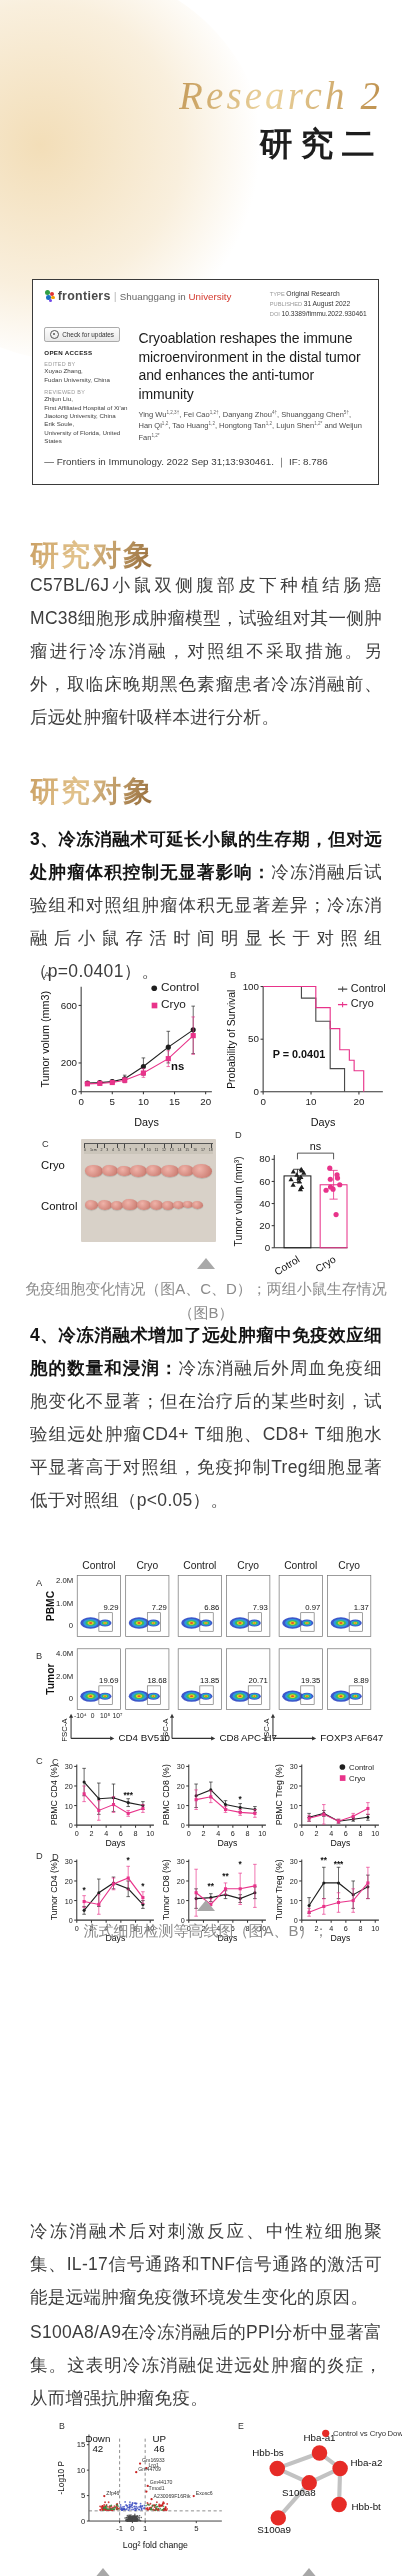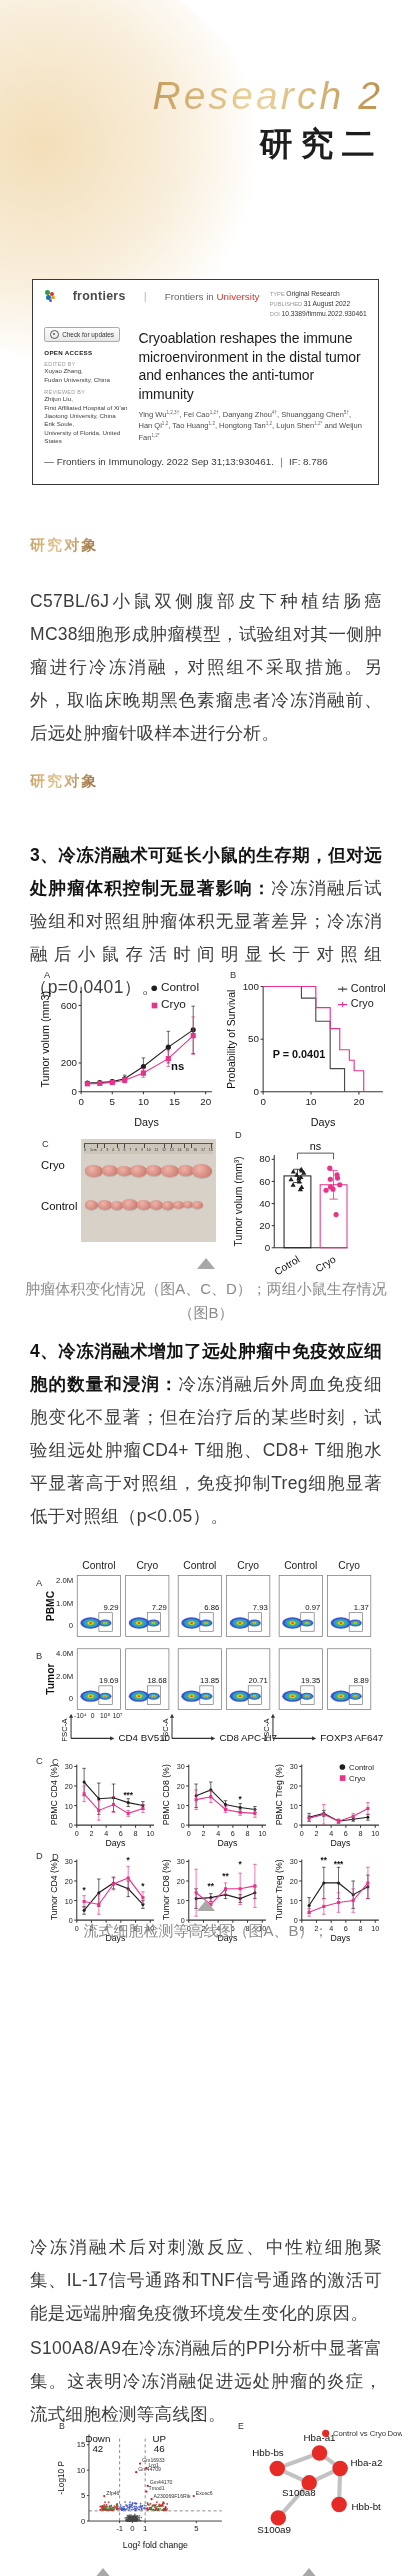--- a/index.html
+++ b/index.html
@@ -1,28 +1,28 @@
 <!DOCTYPE html>
 <html style="font-size:8.2px"><head>
 <meta charset="utf-8">
 <style>
   html,body{margin:0;padding:0;background:#fff;}
   body{width:412px;font-family:"Liberation Sans","DejaVu Sans",sans-serif;color:#333;}
   .page{position:relative;width:412px;height:4057px;overflow:hidden;background:#fff;}
   .blob{position:absolute;left:-124px;top:-31px;width:392px;height:392px;border-radius:50%;
         background:radial-gradient(circle at 42% 45%, rgba(242,220,180,.95) 0%, rgba(244,226,193,.55) 45%, rgba(255,255,255,0) 70%);}
   .hdr{position:absolute;top:76px;right:29px;text-align:right;}
-  .script-title{font-family:Liberation Sans, sans-serif;font-style:italic;font-size:39px;line-height:1;
+  .script-title{font-family:Liberation Serif, serif;font-style:italic;font-size:39px;line-height:1;
         letter-spacing:3.1px;background:linear-gradient(100deg,#c59b5a,#ecd49e 45%,#bd8f4c);
         -webkit-background-clip:text;background-clip:text;color:transparent;}
   .cn-title{font-family:"DejaVu Serif","Liberation Serif",serif;font-size:33px;color:#1d1d1d;letter-spacing:8.2px;margin-top:7.2px;font-weight:600;}
   
   .paper{position:absolute;left:32px;top:279px;width:347px;height:206px;background:#fff;border:1px solid #3a3a3a;box-sizing:border-box;padding:9.3px 11.3px;}
   .paper-top{display:flex;justify-content:space-between;align-items:flex-start;}
-  .brand{display:flex;align-items:center;gap:15px;}
+  .brand{display:flex;align-items:center;gap:0;}
   .brand-dots{position:relative;width:13.4px;height:13.4px;flex:none;}
   .brand-dots i{position:absolute;border-radius:50%;}
   .brand-name{font-size:12.4px;font-weight:bold;color:#4a4a4a;letter-spacing:0.3px;}
   .brand-sep{color:#bbb;font-size:11.3px;margin:0 3.1px;}
   .journal{font-size:9.8px;color:#666;}
   .journal b{color:#d43a2f;font-weight:normal;}
   .meta{text-align:left;font-size:5.7px;color:#999;line-height:1.5;}
   .meta .v{color:#333;font-size:6.7px;}
   .paper-cols{display:flex;margin-top:7.2px;align-items:center;}
   .pc-left{width:89px;flex:none;font-size:6.2px;color:#444;}
@@ -34,22 +34,22 @@
   .lbl{color:#9a9a9a;font-size:5.4px;letter-spacing:0.3px;margin-top:5.2px;}
   .who{font-size:6.2px;color:#3c3c3c;line-height:1.35;}
   .pc-right{flex:1;padding-left:5.2px;}
   .ptitle{font-size:14px;line-height:1.32;color:#1b1b1b;font-weight:500;letter-spacing:-0.1px;}
   .pauthors{margin-top:6.2px;font-size:7.5px;color:#4a4a4a;line-height:1.5;}
   .pauthors sup{font-size:4.6px;color:#666;}
   .pcite{margin-top:10.3px;font-size:9.8px;color:#3b3b3b;}
   
   .gold{font-family:"DejaVu Serif","Liberation Serif",serif;font-weight:bold;
         background:linear-gradient(115deg,#c99e62,#e3c48e 40%,#8f6534);-webkit-background-clip:text;background-clip:text;color:transparent;}
-  .h-sec{position:absolute;left:30px;font-size:15px;letter-spacing:2.1px;}
-  .para{position:absolute;left:30px;right:30px;font-size:17.5px;line-height:33px;color:#3d3d3d;text-align:justify;letter-spacing:0.3px;margin-top:16px;}
+  .h-sec{position:absolute;left:30px;font-size:29px;letter-spacing:2.1px;}
+  .para{position:absolute;left:30px;right:30px;font-size:17.5px;line-height:33px;color:#3d3d3d;text-align:justify;letter-spacing:0.3px;}
   .para b{color:#141414;}
   .cap{position:absolute;left:20.6px;right:20.6px;text-align:center;color:#8b8b8b;font-size:15px;line-height:1.6;}
   .tri{width:0;height:0;border-left:9.3px solid transparent;border-right:9.3px solid transparent;border-bottom:11.3px solid #a8a8a8;margin:0 auto 8.2px;}
   .figwrap{position:absolute;left:0;width:412px;}
   .flowhost,.chart{position:relative;}
   svg text{font-family:"Liberation Sans","DejaVu Sans",sans-serif;}
 </style>
 </head>
 <body>
 
@@ -68,21 +68,21 @@
         <span class="brand-dots">
           <i style="left:1px;top:0.5px;width:5.2px;height:5.2px;background:#2f9e44;"></i>
           <i style="left:5.7px;top:2.1px;width:4.1px;height:4.1px;background:#e03131;"></i>
           <i style="left:2.1px;top:5.7px;width:4.6px;height:4.6px;background:#1971c2;"></i>
           <i style="left:6.7px;top:6.2px;width:3.6px;height:3.6px;background:#f59f00;"></i>
           <i style="left:4.6px;top:9.3px;width:3.1px;height:3.1px;background:#7048e8;"></i>
         </span>
         <span class="brand-name">frontiers</span>
         <span class="brand-sep">|</span>
         <span class="journal">
-          <span>Frontiers in</span>
+          <span>Shuanggang in</span>
           <b>University</b>
         </span>
       </div>
       <div class="meta">
         <div><span>TYPE</span>
              <span class="v">Original Research</span></div>
         <div><span>PUBLISHED</span>
              <span class="v">31 August 2022</span></div>
         <div><span>DOI</span>
              <span class="v">10.3389/fimmu.2022.930461</span></div>
@@ -331,21 +331,21 @@
           <line x1="123" y1="58.571428571428584" x2="123" y2="46.571428571428584" stroke="#333" stroke-width="1.6"></line>
           <line x1="193" y1="58.571428571428584" x2="193" y2="46.571428571428584" stroke="#333" stroke-width="1.6"></line>
           <line x1="123" y1="46.571428571428584" x2="193" y2="46.571428571428584" stroke="#333" stroke-width="1.6"></line>
           <text x="158" y="40.571428571428584" font-size="21" text-anchor="middle" fill="#111">ns</text>
           <text x="129" y="256" font-size="20" text-anchor="end" fill="#111" transform="rotate(-32 129 256)">Cotrol</text>
           <text x="199" y="256" font-size="20" text-anchor="end" fill="#111" transform="rotate(-32 199 256)">Cryo</text>
         </svg></div>
   </div>
   <div class="cap" style="top:1258px;">
     <div class="tri"></div>
-    <div>肿瘤体积变化情况（图A、C、D）；两组小鼠生存情况（图B）</div>
+    <div>免疫细胞变化情况（图A、C、D）；两组小鼠生存情况（图B）</div>
   </div>
 
   <div class="para" style="top:1319px;">
     <b>4、冷冻消融术增加了远处肿瘤中免疫效应细胞的数量和浸润：</b><span>冷冻消融后外周血免疫细胞变化不显著；但在治疗后的某些时刻，试验组远处肿瘤CD4+ T细胞、CD8+ T细胞水平显著高于对照组，免疫抑制Treg细胞显著低于对照组（p&lt;0.05）。</span>
   </div>
 
   <div class="figwrap flowhost" style="top:1558px;height:335px;"><svg width="412" height="335" viewBox="0 0 800 650">
         <text x="192" y="22" font-size="20" text-anchor="middle" fill="#222">Control</text>
         <text x="286" y="22" font-size="20" text-anchor="middle" fill="#222">Cryo</text>
         <text x="388" y="22" font-size="20" text-anchor="middle" fill="#222">Control</text>
@@ -960,21 +960,21 @@
           <rect x="179.57142857142858" y="58.677419354838705" width="6" height="6" fill="#e8338a"></rect>
           <text x="96.85714285714286" y="23.61290322580645" font-size="16" text-anchor="middle" fill="#111" font-weight="bold">**</text>
           <text x="125.42857142857143" y="31.225806451612897" font-size="16" text-anchor="middle" fill="#111" font-weight="bold">***</text>
         </svg></div></div>
   <div class="cap" style="top:1900px;">
     <div class="tri"></div>
     <div>流式细胞检测等高线图（图A、B）；</div>
   </div>
 
   <div class="para" style="top:2215px;">冷冻消融术后对刺激反应、中性粒细胞聚集、IL-17信号通路和TNF信号通路的激活可能是远端肿瘤免疫微环境发生变化的原因。</div>
-  <div class="para" style="top:2316px;">S100A8/A9在冷冻消融后的PPI分析中显著富集。这表明冷冻消融促进远处肿瘤的炎症，流式细胞检测等高线图。</div>
+  <div class="para" style="top:2316px;">S100A8/A9在冷冻消融后的PPI分析中显著富集。这表明冷冻消融促进远处肿瘤的炎症，从而增强抗肿瘤免疫。</div>
 
   <div class="figwrap" style="top:2421px;height:139px;">
     <div style="position:absolute;left:57px;top:0;" class="chart"><svg width="170" height="129" viewBox="0 0 330 250">
           <text x="4" y="16" font-size="17" text-anchor="start" fill="#333">B</text>
           <line x1="62" y1="194" x2="320" y2="194" stroke="#333" stroke-width="1.8"></line>
           <line x1="62" y1="194" x2="62" y2="26" stroke="#333" stroke-width="1.8"></line>
           <line x1="121.53846153846153" y1="194" x2="121.53846153846153" y2="198" stroke="#333" stroke-width="1.8"></line>
           <text x="121.53846153846153" y="214" font-size="15" text-anchor="middle" fill="#222">-1</text>
           <line x1="146.34615384615384" y1="194" x2="146.34615384615384" y2="198" stroke="#333" stroke-width="1.8"></line>
           <text x="146.34615384615384" y="214" font-size="15" text-anchor="middle" fill="#222">0</text>

